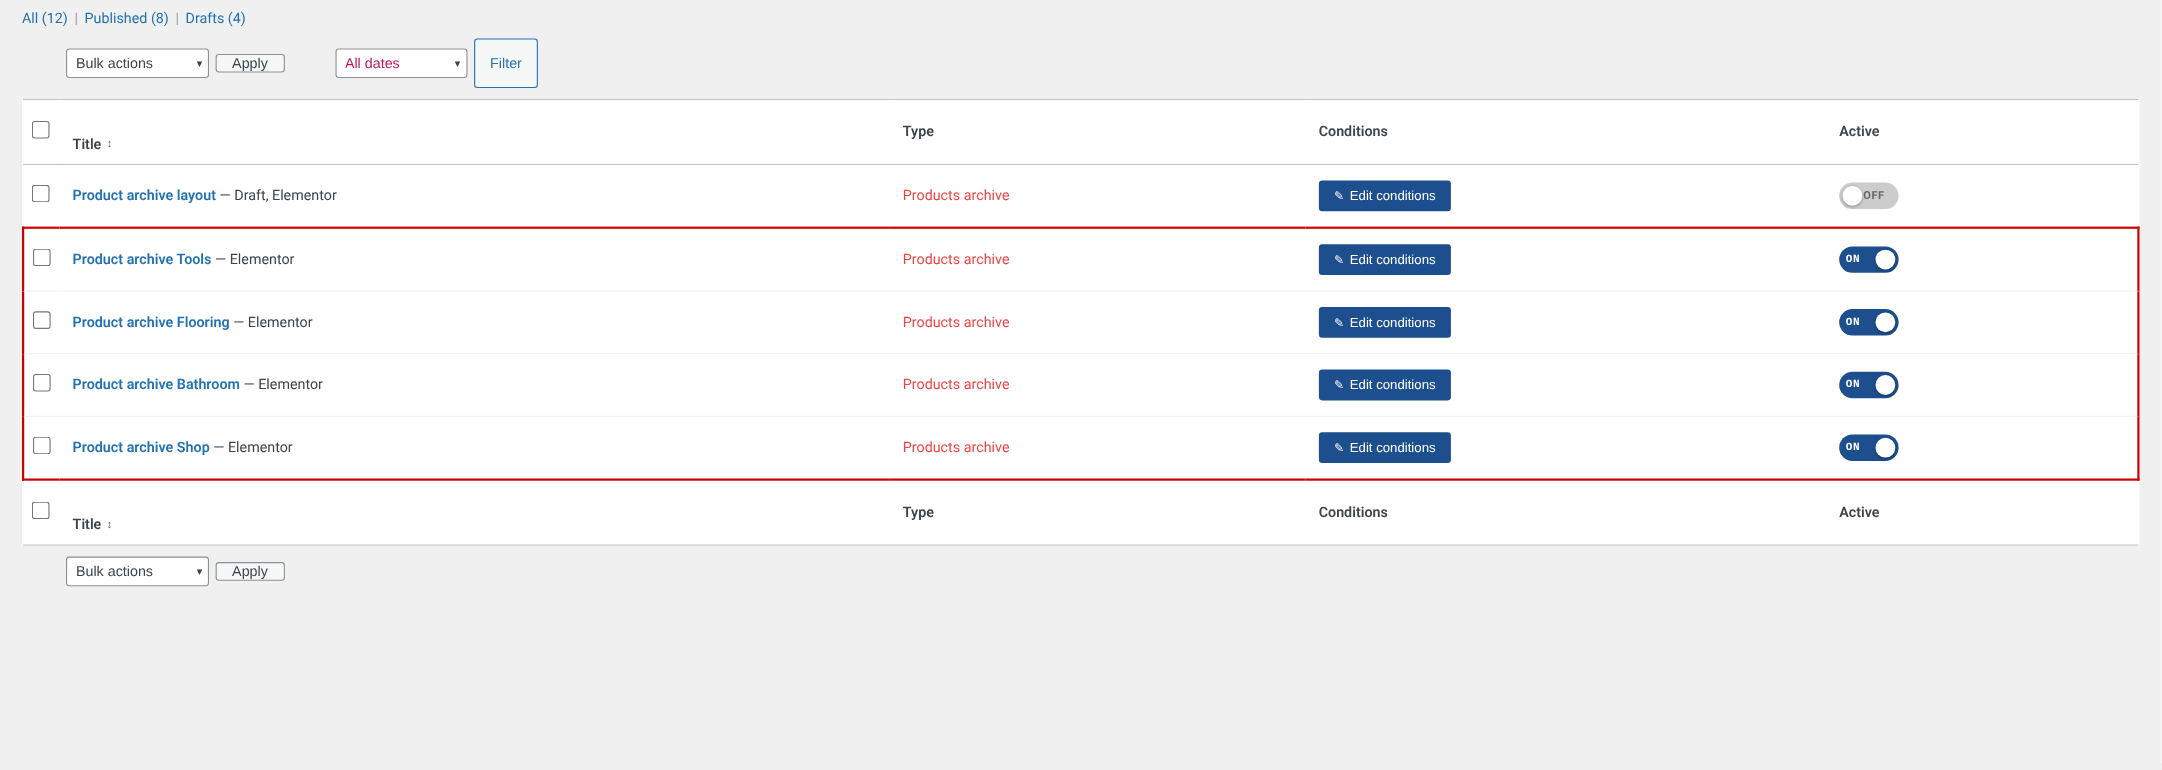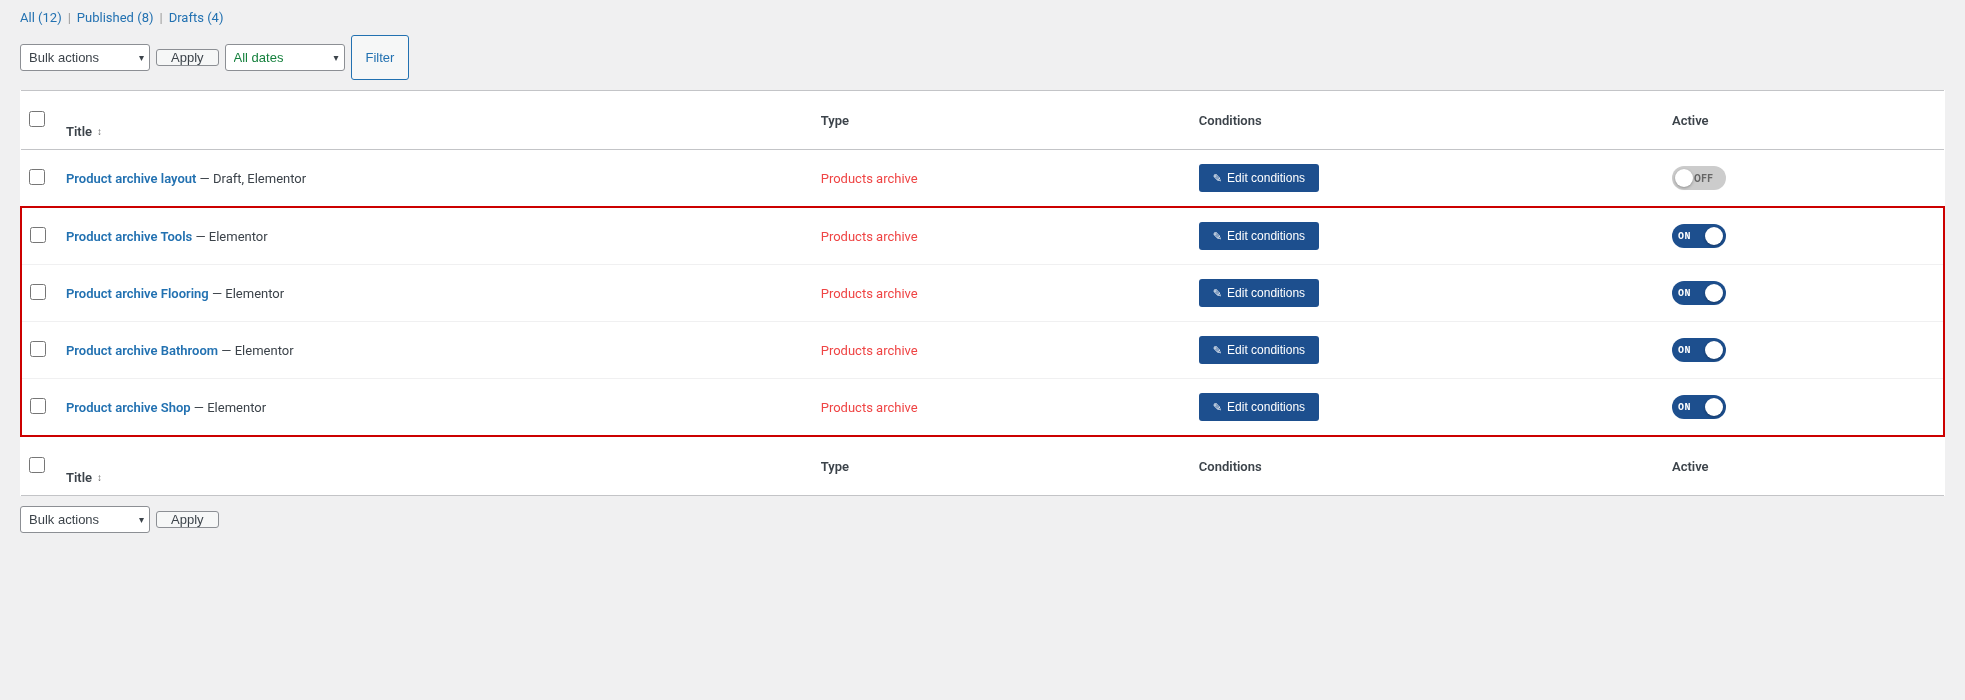--- a/index.html
+++ b/index.html
@@ -35,20 +35,21 @@
       display: flex;
       align-items: center;
       gap: 6px;
       margin-bottom: 10px;
     }
 
     .select-wrapper {
       position: relative;
       display: inline-flex;
       align-items: center;
+      margin-left: 40px;
     }
 
     .bulk-select {
       appearance: none;
       -webkit-appearance: none;
       background: #fff;
       border: 1px solid #8c8f94;
       border-radius: 3px;
       padding: 5px 24px 5px 8px;
       font-size: 13px;
@@ -76,21 +77,21 @@
     }
 
     .dates-select {
       appearance: none;
       -webkit-appearance: none;
       background: #fff;
       border: 1px solid #8c8f94;
       border-radius: 3px;
       padding: 5px 24px 5px 8px;
       font-size: 13px;
-      color: #15803d;
+      color: #be185d;
       cursor: pointer;
       min-width: 120px;
     }
 
     .btn-filter {
       background: #f6f7f7;
       border: 1px solid #2271b1;
       border-radius: 3px;
       padding: 14px 14px;
       font-size: 13px;

